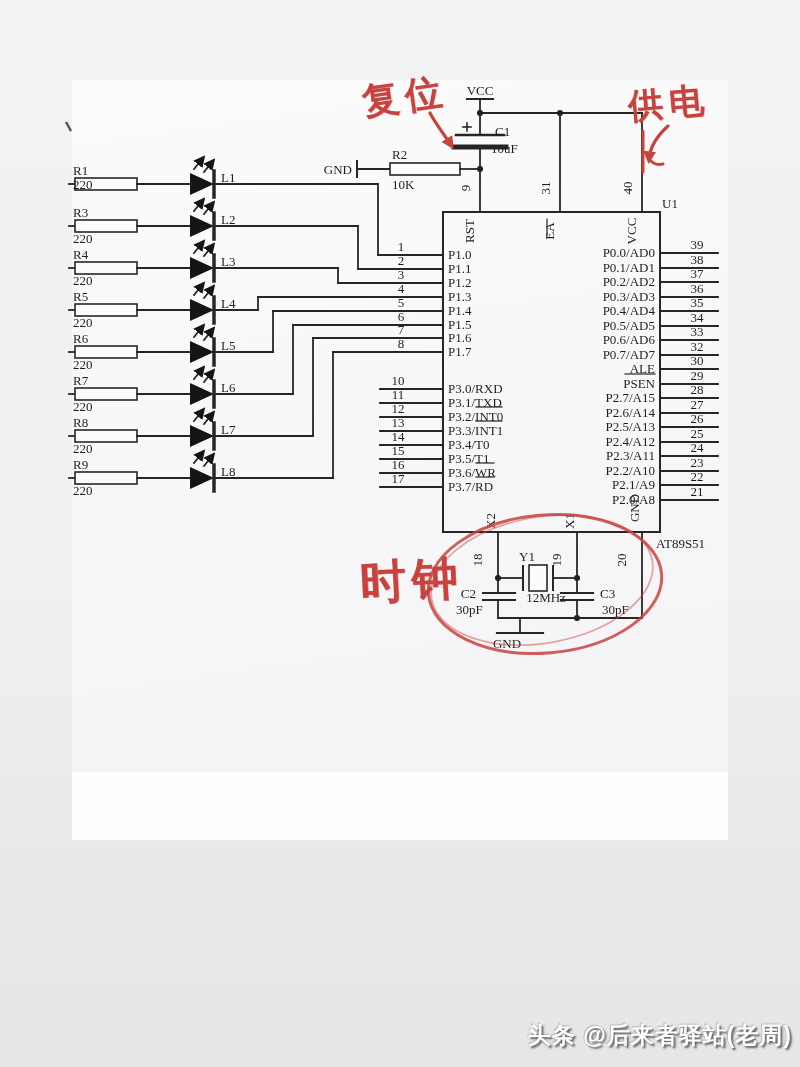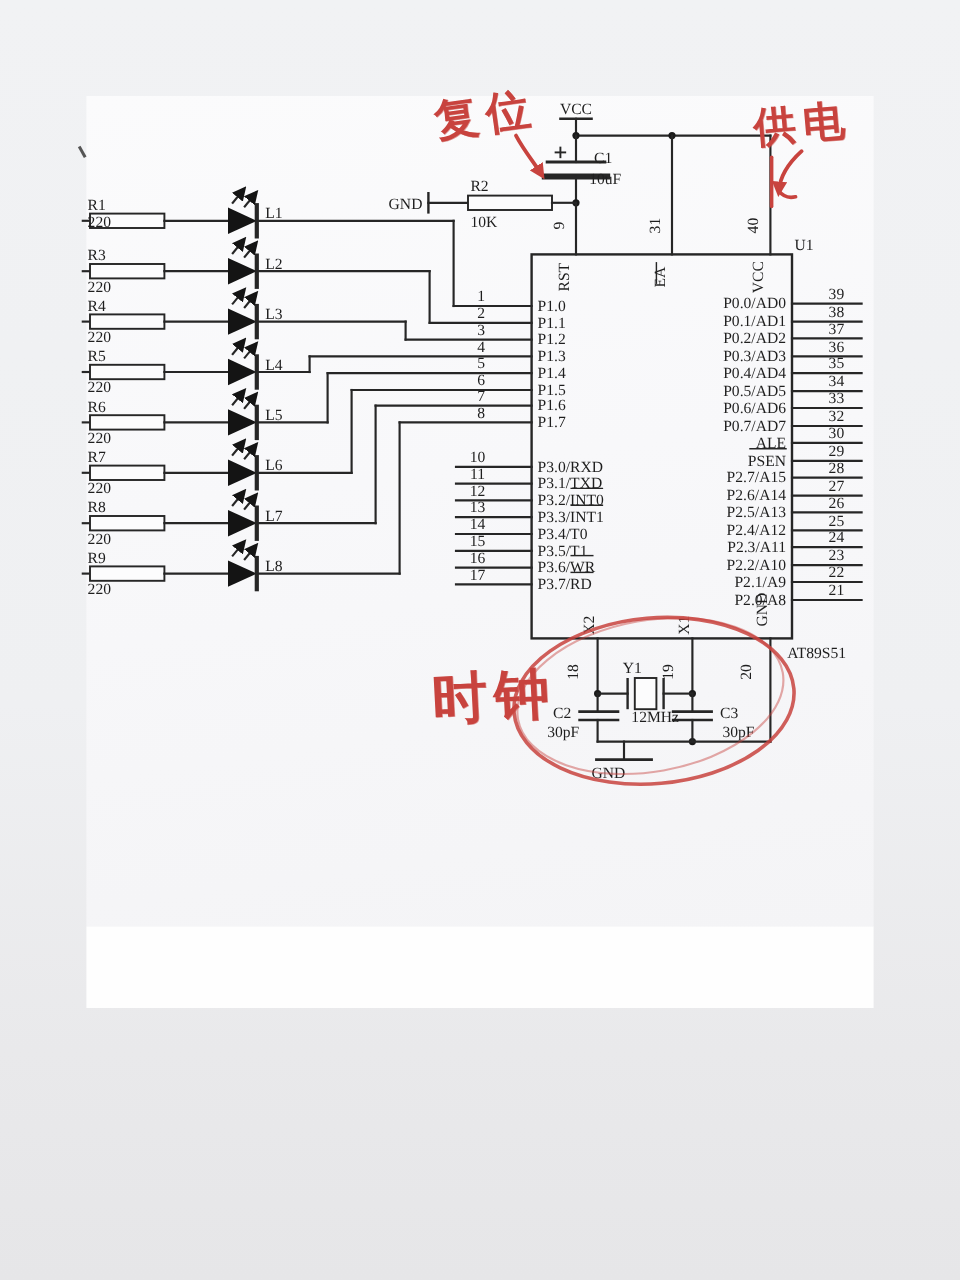--- a/index.html
+++ b/index.html
@@ -317,13 +317,14 @@
       <path d="M649,159 Q654,166 663,164" class="r" stroke-width="3"></path>
       <line x1="643" y1="131" x2="643" y2="172" class="r" stroke-width="3"></line>
       <ellipse cx="545" cy="584" rx="117" ry="69" transform="rotate(-5 545 584)" class="r" stroke-width="3" opacity="0.85"></ellipse>
       <ellipse cx="542" cy="580" rx="112" ry="63" transform="rotate(-10 542 580)" class="r" stroke-width="1.8" opacity="0.45"></ellipse>
     </svg>
 
   <div class="anno anno-reset">复位</div>
   <div class="anno anno-power">供电</div>
   <div class="anno anno-clock">时钟</div>
 
+  <div class="watermark">头条 @后来者驿站(老周)</div>
 </div>
 
 </body></html>

